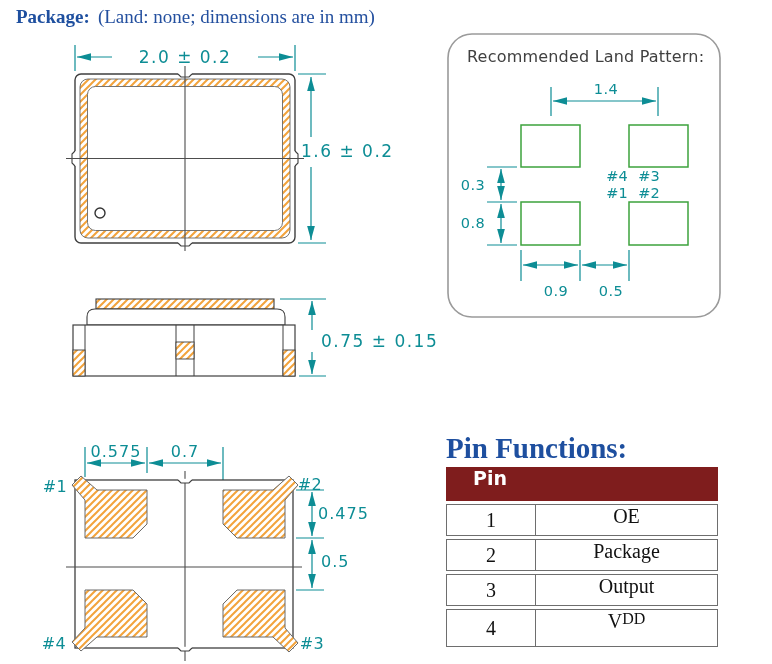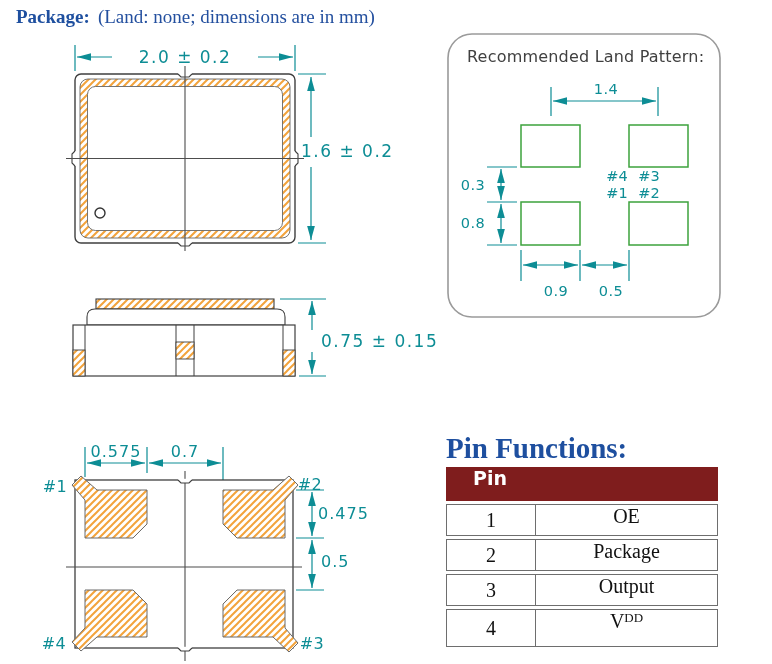--- a/index.html
+++ b/index.html
@@ -22,21 +22,21 @@
   .pin-table{position:absolute;left:446px;top:467px;width:272px;display:flex;flex-direction:column;gap:3px;}
   .pt-header{display:flex;height:34px;background:#7f1d1d;color:#ffffff;
              font-family:"DejaVu Sans", sans-serif;font-weight:bold;font-size:19px;flex-direction:column;}
   .pt-header .c1{width:88px;display:flex;align-items:center;justify-content:center;}
   .pt-header .c2{flex:1;display:flex;align-items:center;justify-content:center;}
   .pt-row{display:flex;height:30px;border:1px solid #6e6e6e;background:#ffffff;
           font-size:20px;color:#111111;}
   .pt-row.tall{height:36px;}
   .pt-row .c1{width:88px;border-right:1px solid #6e6e6e;display:flex;align-items:center;justify-content:center;}
   .pt-row .c2{flex:1;display:flex;align-items:flex-start;justify-content:center;}
-  .pt-row sub{font-size:13px;}
+  .pt-row sub{font-size:16px;}
 </style>
 </head>
 <body>
 
 <div class="stage">
 
   <div class="page-header">
     <span class="page-title">Package:</span>
     <span class="page-subtitle">(Land: none; dimensions are in mm)</span>
   </div>

